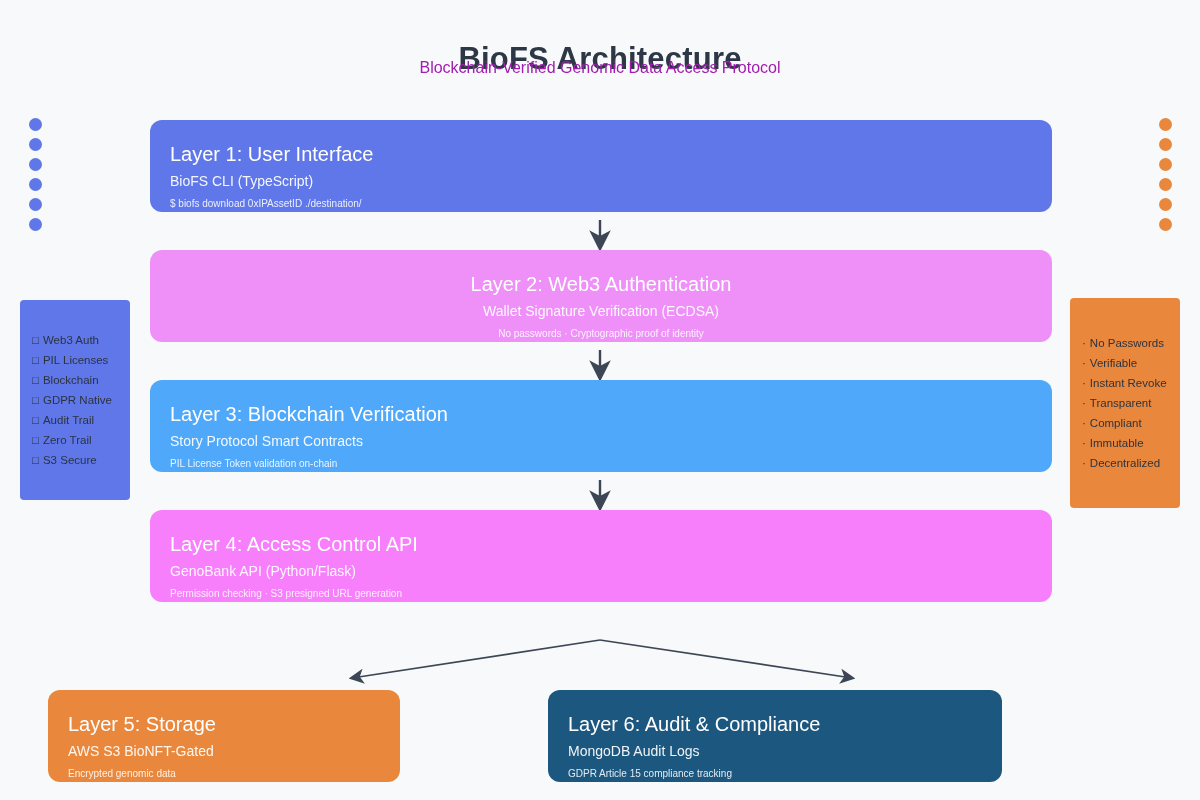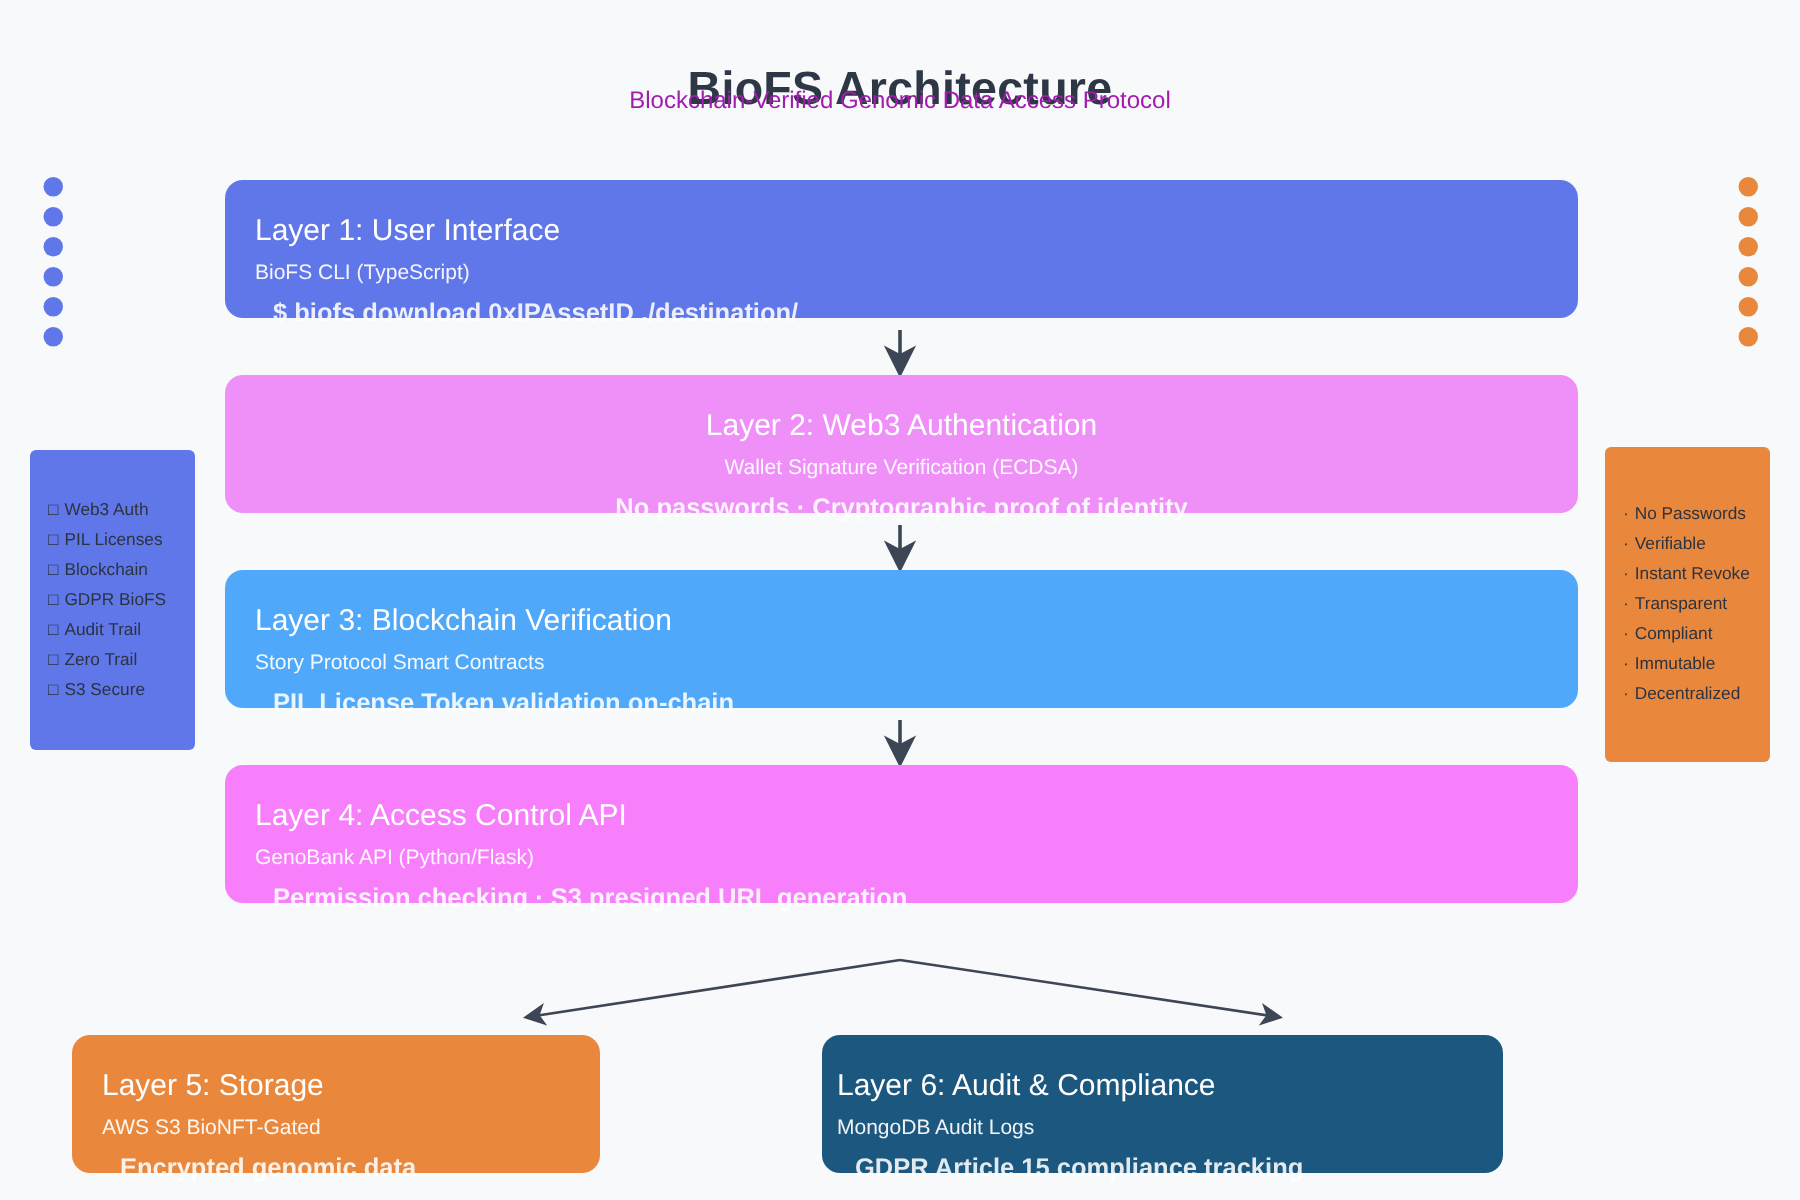--- a/index.html
+++ b/index.html
@@ -56,34 +56,33 @@
     white-space: nowrap;
   }
   .layer .l-sub {
     font-size: 14px;
     color: rgba(255,255,255,0.93);
     line-height: 17px;
     margin: 0 0 7px 0;
     white-space: nowrap;
   }
   .layer .l-detail {
-    font-size: 17px;
+    font-size: 10px;
     color: rgba(255,255,255,0.88);
     line-height: 14px;
-    margin: 12px;
-    white-space: nowrap;
-    font-weight: bold;
+    margin: 0;
+    white-space: nowrap;
   }
 
   #layer1 { left:150px; top:120px; width:902px; height:92px; background:#5f77e8; }
   #layer2 { left:150px; top:250px; width:902px; height:92px; background:#ee90f8;text-align:center; }
   #layer3 { left:150px; top:380px; width:902px; height:92px; background:#4fa8fa; }
   #layer4 { left:150px; top:510px; width:902px; height:92px; background:#f77ffb; }
   #layer5 { left:48px;  top:690px; width:352px; height:92px; background:#e9883c; }
-  #layer6 { left:548px; top:690px; width:454px; height:92px; background:#1c577f;padding-left:10px; }
+  #layer6 { left:548px; top:690px; width:454px; height:92px; background:#1c577f; }
 
   
   .side-panel {
     position: absolute;
     border-radius: 4px;
     box-sizing: border-box;
     display: flex;
     flex-direction: column;
     justify-content: center;
     padding: 0 0 0 12px;
@@ -191,21 +190,21 @@
   <div class="layer" id="layer6">
     <div class="l-title">Layer 6: Audit &amp; Compliance</div>
     <div class="l-sub">MongoDB Audit Logs</div>
     <div class="l-detail">GDPR Article 15 compliance tracking</div>
   </div>
 
   <div class="side-panel" id="left-panel">
       <div class="panel-item"><span class="bullet">□</span><span>Web3 Auth</span></div>
       <div class="panel-item"><span class="bullet">□</span><span>PIL Licenses</span></div>
       <div class="panel-item"><span class="bullet">□</span><span>Blockchain</span></div>
-      <div class="panel-item"><span class="bullet">□</span><span>GDPR BioFS</span></div>
+      <div class="panel-item"><span class="bullet">□</span><span>GDPR Native</span></div>
       <div class="panel-item"><span class="bullet">□</span><span>Audit Trail</span></div>
       <div class="panel-item"><span class="bullet">□</span><span>Zero Trail</span></div>
       <div class="panel-item"><span class="bullet">□</span><span>S3 Secure</span></div>
     </div>
   <div class="side-panel" id="right-panel">
       <div class="panel-item"><span class="bullet">·</span><span>No Passwords</span></div>
       <div class="panel-item"><span class="bullet">·</span><span>Verifiable</span></div>
       <div class="panel-item"><span class="bullet">·</span><span>Instant Revoke</span></div>
       <div class="panel-item"><span class="bullet">·</span><span>Transparent</span></div>
       <div class="panel-item"><span class="bullet">·</span><span>Compliant</span></div>

